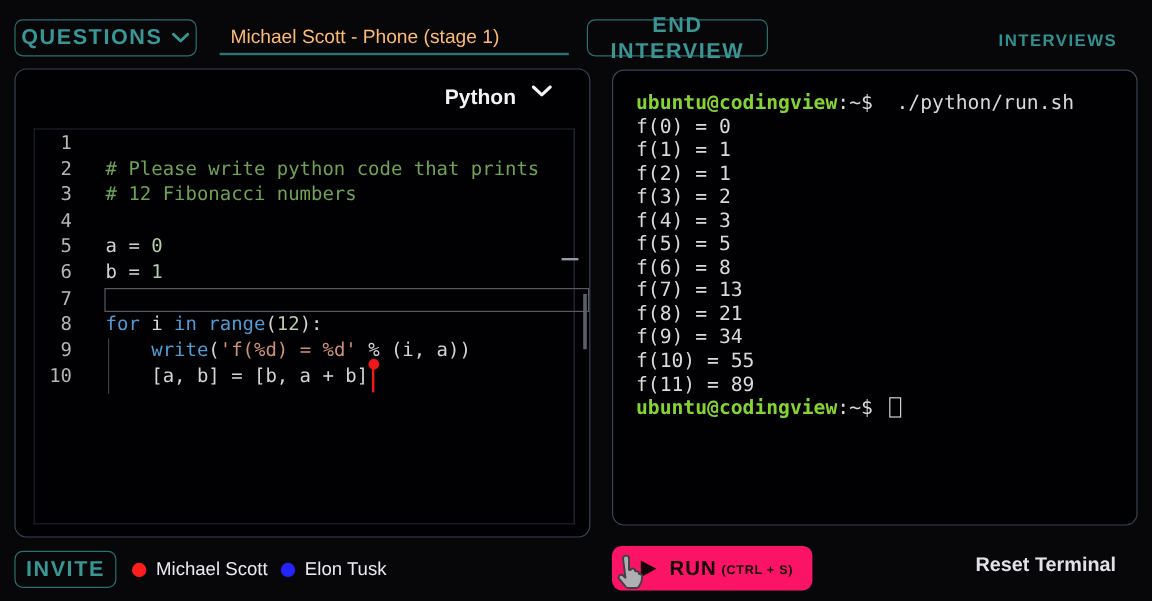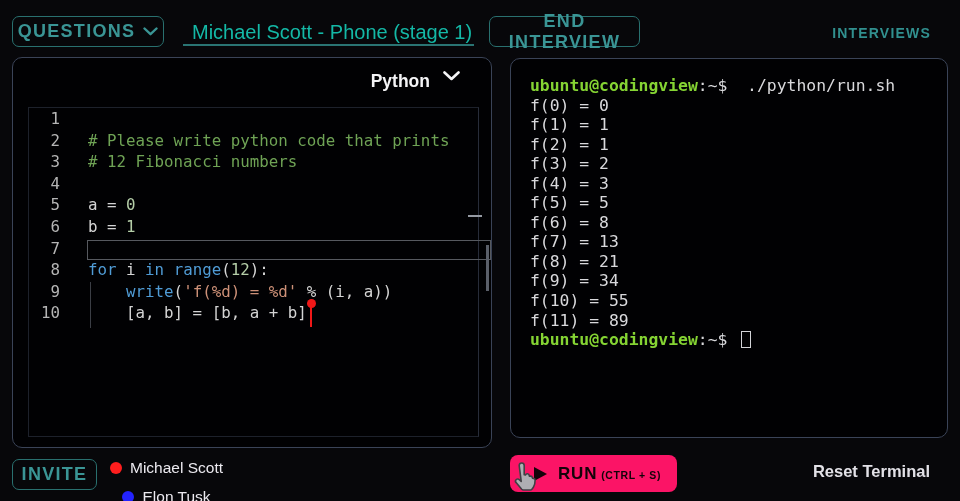--- a/index.html
+++ b/index.html
@@ -24,22 +24,22 @@
     font-family:"Liberation Sans", sans-serif;
     font-size:18px; font-weight:700; letter-spacing:1.3px;
     cursor:pointer;
   }
   #questions-btn { left:12px; top:16px; width:152px; height:31px; gap:8px; }
   #end-interview-btn { left:489px; top:16px; width:151px; height:31px; }
   #title-input {
     position:absolute; left:183px; top:15px; width:291px; height:31px;
     background:transparent; border:none; outline:none;
     border-bottom:2px solid #2a7473;
-    color:#14b8a6; font-family:"Liberation Sans", sans-serif;
-    font-size:20px; padding:5px 0 0 9px;
+    color:#fdba74; font-family:"Liberation Sans", sans-serif;
+    font-size:16px; padding:5px 0 0 9px;
   }
   #interviews-link {
     position:absolute; right:29px; top:25px;
     color:#31908f; font-size:14px; font-weight:700; letter-spacing:1.2px;
     text-decoration:none; cursor:pointer;
   }
   
   .panel {
     position:absolute; background:#010103;
     border:1px solid #3a4357; border-radius:10px;
@@ -110,21 +110,21 @@
   .t-path { color:#d9d9dc; }
   .term-cursor {
     display:inline-block; width:9.5px; height:17px;
     border:1.5px solid #d2d3d7;
     vertical-align:-3px; margin-left:14px;
   }
   
   #invite-btn { left:12px; top:459px; width:85px; height:31px; }
   #participants {
     position:absolute; left:110px; top:459px; height:31px;
-    display:flex; align-items:center; gap:11px;flex-direction:column;
+    display:flex; align-items:center; gap:11px;
   }
   .participant { display:flex; align-items:center; gap:8px; }
   .p-dot { width:12px; height:12px; border-radius:50%; }
   .p-name { color:#eceaf0; font-size:15.5px; }
   #run-btn {
     position:absolute; left:510px; top:455px; width:167px; height:37px;
     background:#fb1466; border:none; border-radius:8px;
     display:flex; align-items:center;
     padding-left:24px;
     color:#140309; cursor:pointer;

